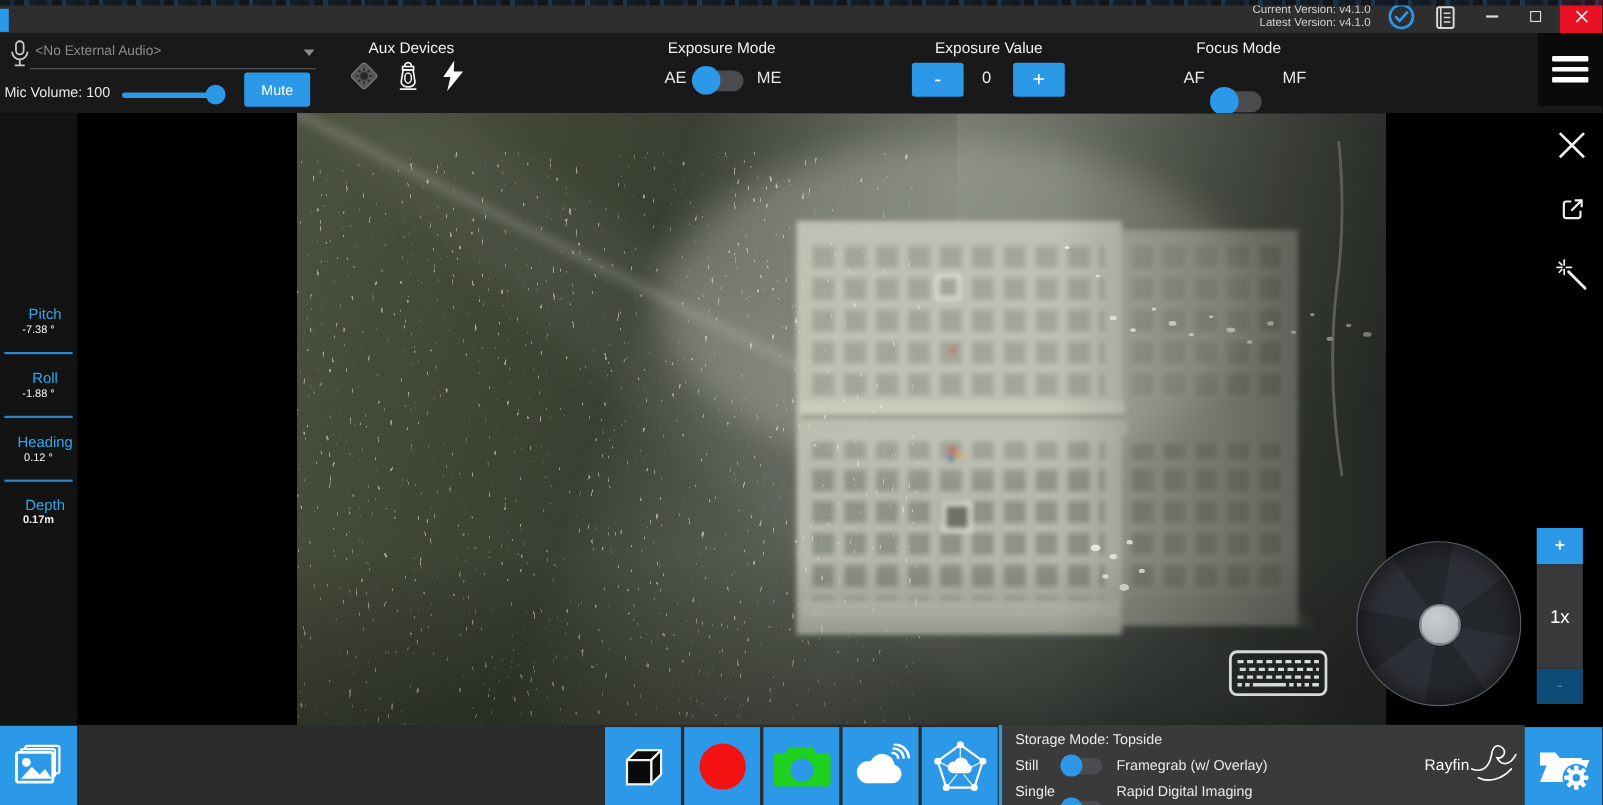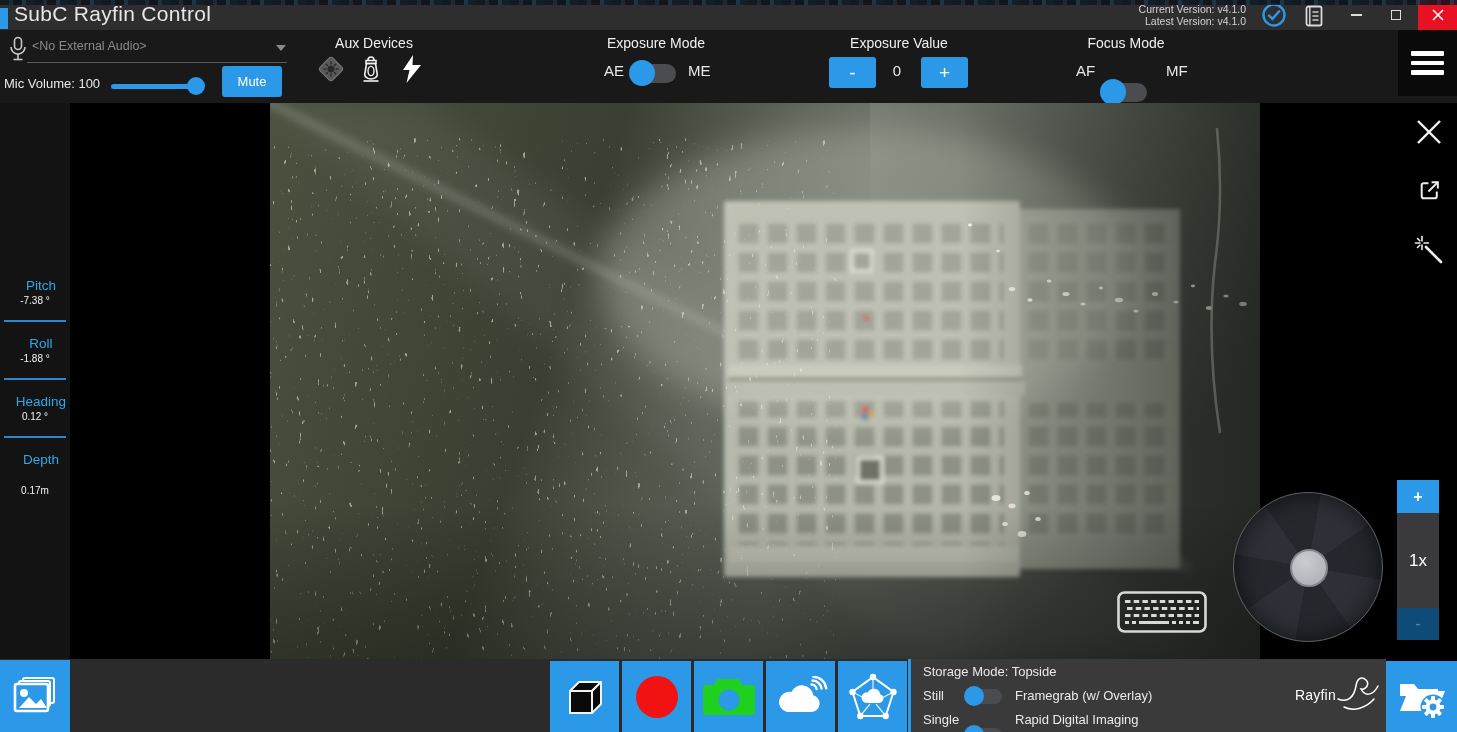--- a/index.html
+++ b/index.html
@@ -77,21 +77,20 @@
   #rayfin-logo{position:absolute;left:384px;top:14px;display:flex;align-items:center;}
   #rayfin-text{color:#fff;font-size:14px;font-weight:normal;letter-spacing:.2px;}
 </style>
 </head>
 <body>
 
 <div id="app">
 
   <header id="titlebar">
     <div id="brand-accent"></div>
-    <div id="app-title">SubC Rayfin Control</div>
     <div id="version-block">
       <div>Current Version: v4.1.0</div>
       <div>Latest Version: v4.1.0</div>
     </div>
     <div class="abs" style="left:1261px;top:2px;width:26px;height:26px;">
       <svg width="26" height="26" viewBox="0 0 26 26">
         <circle cx="13" cy="13" r="10.5" fill="none" stroke="#2b98e8" stroke-width="2.4"></circle>
         <path d="M8,13.5 l3.4,3.4 l6.8,-7.6" fill="none" stroke="#2b98e8" stroke-width="2.4" stroke-linecap="round"></path>
       </svg>
     </div>
@@ -200,21 +199,21 @@
     <div class="tel-label" style="top:175px;">Pitch</div>
     <div class="tel-value" style="top:192px;">-7.38 °</div>
     <div class="tel-div" style="top:217px;"></div>
     <div class="tel-label" style="top:233px;">Roll</div>
     <div class="tel-value" style="top:250px;">-1.88 °</div>
     <div class="tel-div" style="top:275px;"></div>
     <div class="tel-label" style="top:291px;">Heading</div>
     <div class="tel-value" style="top:308px;">0.12 °</div>
     <div class="tel-div" style="top:333px;"></div>
     <div class="tel-label" style="top:349px;">Depth</div>
-    <div class="tel-value" style="top:382px;">0.17m</div>
+    <div class="tel-value" style="top:364px;font-weight:bold;">0.17m</div>
   </aside>
 
   <main id="video-region">
 
     <div id="video-content">
       <svg width="990" height="556" viewBox="0 0 990 556">
         <defs>
           <linearGradient id="bgG" x1="0" y1="0" x2="1" y2="0.45">
             <stop offset="0" stop-color="#8f948a"></stop>
               <stop offset="0.45" stop-color="#7e8379"></stop>

